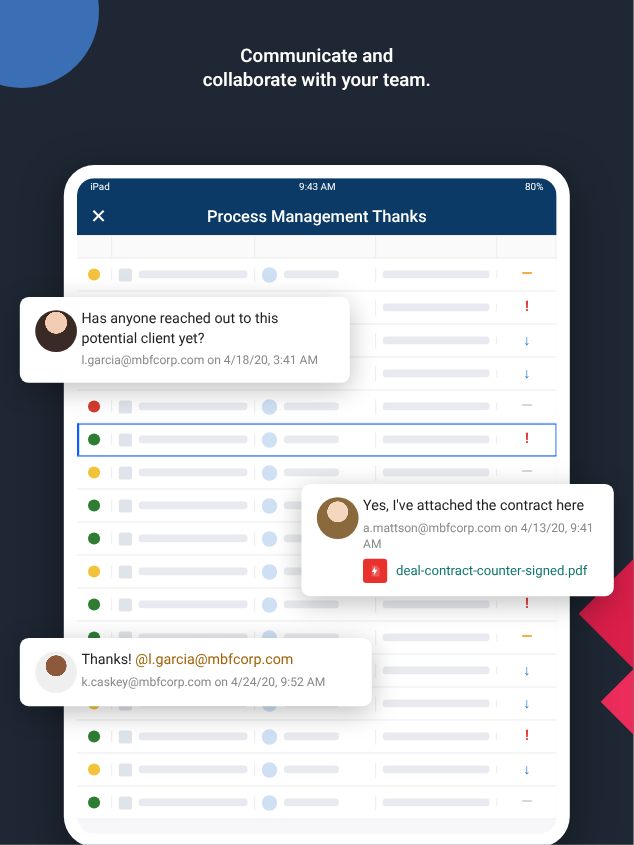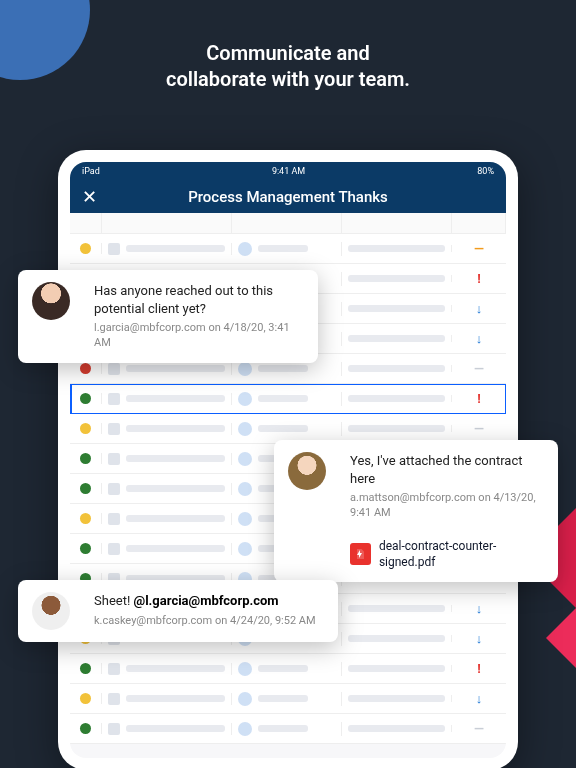--- a/index.html
+++ b/index.html
@@ -29,21 +29,21 @@
   position: absolute;
   width: 0; height: 0;
   border-top: 80px solid transparent;
   border-bottom: 80px solid transparent;
   border-right: 80px solid #ec2c5a;
   right: -50px; bottom: 50px;
 }
 .headline {
   color: #fff;
   text-align: center;
-  font-size: 20px;
+  font-size: 17px;
   font-weight: 600;
   line-height: 1.3;
   padding-top: 40px;
 }
 
 .tablet {
   position: absolute;
   left: 50%; transform: translateX(-50%);
   top: 150px;
   width: 460px; height: 620px;
@@ -118,35 +118,35 @@
 .mark.gray { color:#c9ced6; }
 
 
 .bubble {
   position:absolute;
   background:#fff;
   border-radius:8px;
   box-shadow:0 6px 24px rgba(0,0,0,.25);
   padding:12px 14px;
   display:flex;
-  gap:24px;
+  gap:4px;
   z-index:50;
 }
 .bubble .avatar {
   width:38px; height:38px; border-radius:50%;
   background:#ddd;
   flex-shrink:0;
   background-size:cover;
 }
 .bubble .body { font-size:13px; color:#222; line-height:1.35; }
 .bubble .meta { font-size:11px; color:#888; margin-top:4px; }
-.bubble .mention { font-weight:700; color:#000000; }
+.bubble .mention { font-weight:400; color:#a16207; }
 .attach {
   display:flex; align-items:center; gap:8px;
-  margin-top:17px; font-size:12px; color:#0f172a;
+  margin-top:5px; font-size:12px; color:#0f766e;
 }
 .pdf-icon {
   width:22px; height:22px; background:#e9322d;
   border-radius:3px; display:flex; align-items:center; justify-content:center;
   color:#fff; font-size:12px;
 }
 .avatar.a1 { background: radial-gradient(circle at 50% 30%, #f2cdb3 30%, #3a2a25 31%); }
 .avatar.a2 { background: radial-gradient(circle at 50% 35%, #f5d6be 30%, #8a6a3c 31%); }
 .avatar.a3 { background: radial-gradient(circle at 50% 35%, #8c5a3a 30%, #efefef 31%); }
 </style>
@@ -160,21 +160,21 @@
 <div class="headline">
   <span>Communicate and</span><br>
   <span>collaborate with your team.</span>
 </div>
 
 <div class="tablet">
   <div class="screen">
 
     <div class="statusbar">
       <span>iPad</span>
-      <span class="center">9:41 AM</span>
+      <span class="center">9:43 AM</span>
       <span>80%</span>
     </div>
 
     <div class="appbar">
       <span class="close">✕</span>
       <span class="title">Process Management Thanks</span>
       <span style="width:20px"></span>
     </div>
 
     <div class="sheet">
@@ -537,17 +537,17 @@
       </span>
       <span>deal-contract-counter-signed.pdf</span>
     </div>
   </div>
 </div>
 
 <div class="bubble" style="top:580px; left:18px; width:320px;">
   <div class="avatar a3"></div>
   <div class="body">
     <div>
-      <span>Sheet! </span><span class="mention">@l.garcia@mbfcorp.com</span><br>
+      <span>Thanks! </span><span class="mention">@l.garcia@mbfcorp.com</span><br>
     </div>
     <div class="meta">k.caskey@mbfcorp.com on 4/24/20, 9:52 AM</div>
   </div>
 </div>
 
 </body></html>

